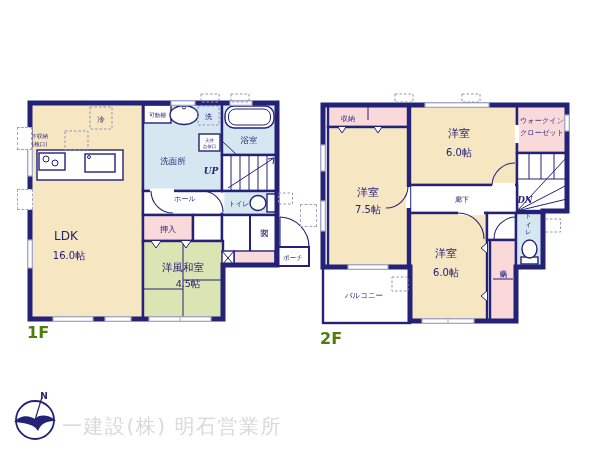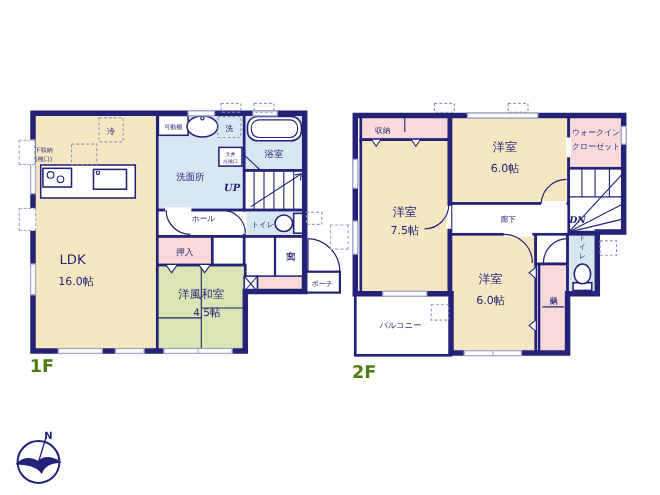--- a/index.html
+++ b/index.html
@@ -255,14 +255,15 @@
   <div class="ac-box" style="left:17px;top:127px;width:13px;height:21px;"></div>
   <div class="ac-box" style="left:17px;top:189px;width:14px;height:19px;"></div>
   <div class="ac-box" style="left:300px;top:204px;width:15px;height:21px;"></div>
 
   <svg style="position:absolute;left:10px;top:390px;" width="52" height="54" viewBox="0 0 52 54">
     <circle cx="25" cy="30" r="19" fill="none" stroke="#232277" stroke-width="1.8"></circle>
     <line x1="25" y1="30" x2="32" y2="7" stroke="#232277" stroke-width="1.2"></line>
     <path d="M4,32 C13,23 21,27 25,29 C29,23 41,25 46,31 C37,31 31,33 28,41 C23,33 13,33 4,32 Z" fill="#232277"></path>
     <text x="34" y="9" font-size="9" font-weight="bold" fill="#232277">N</text>
   </svg>
+  <div class="footer-text">一建設(株) 明石営業所</div>
 
 </div>
 
 </body></html>

